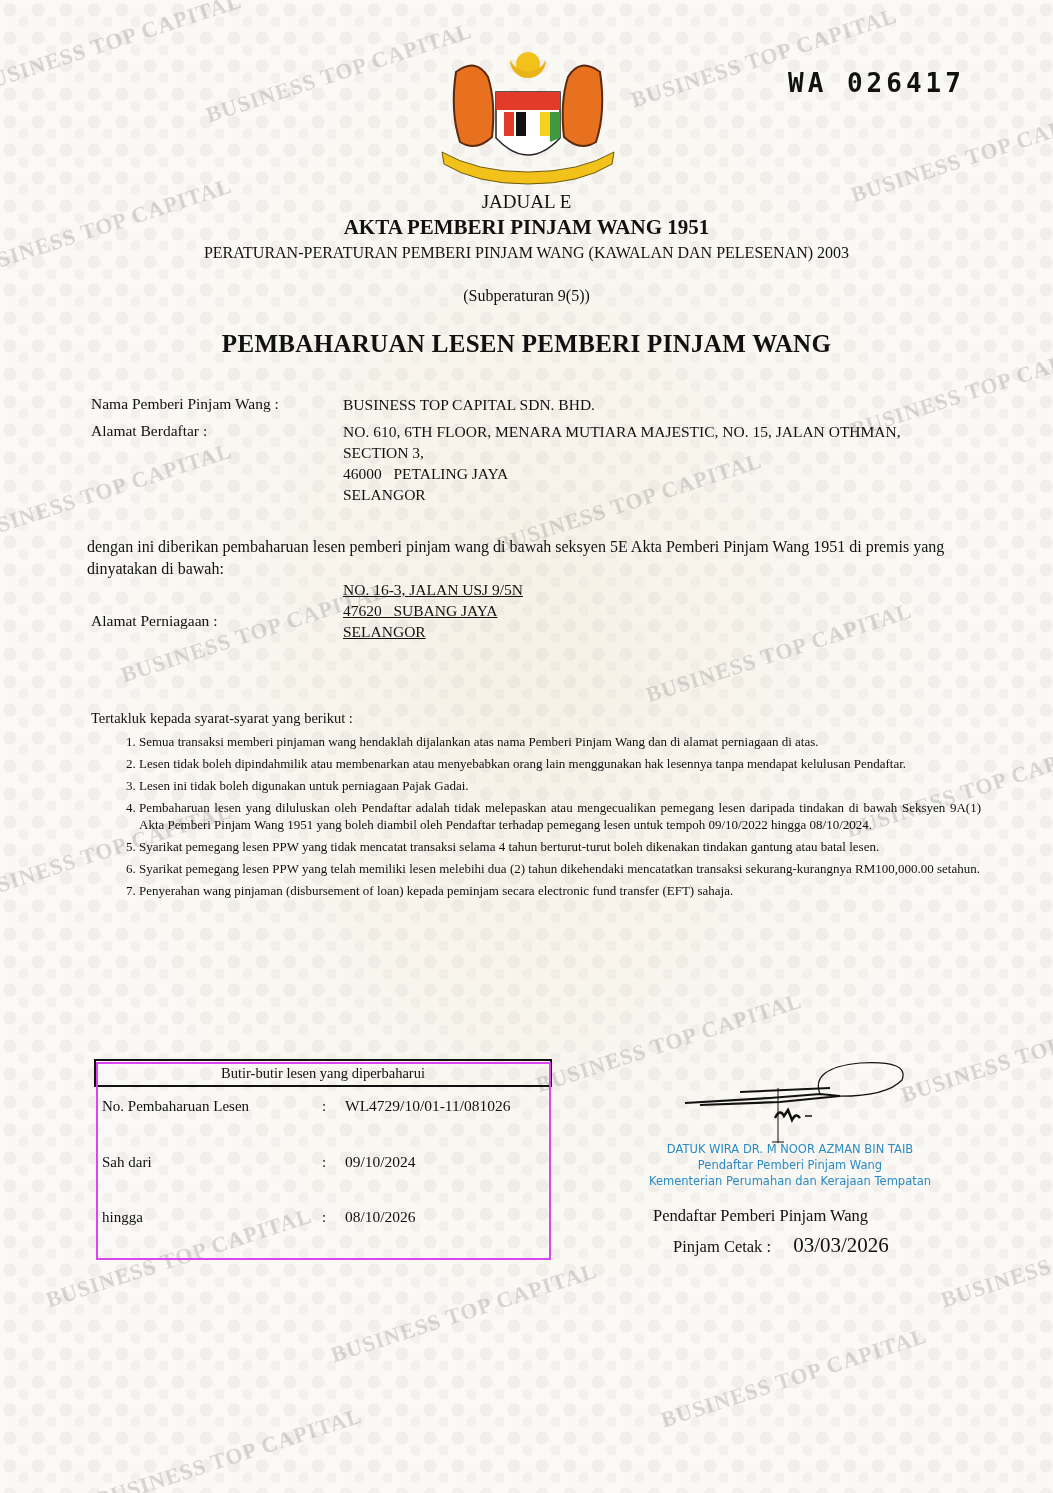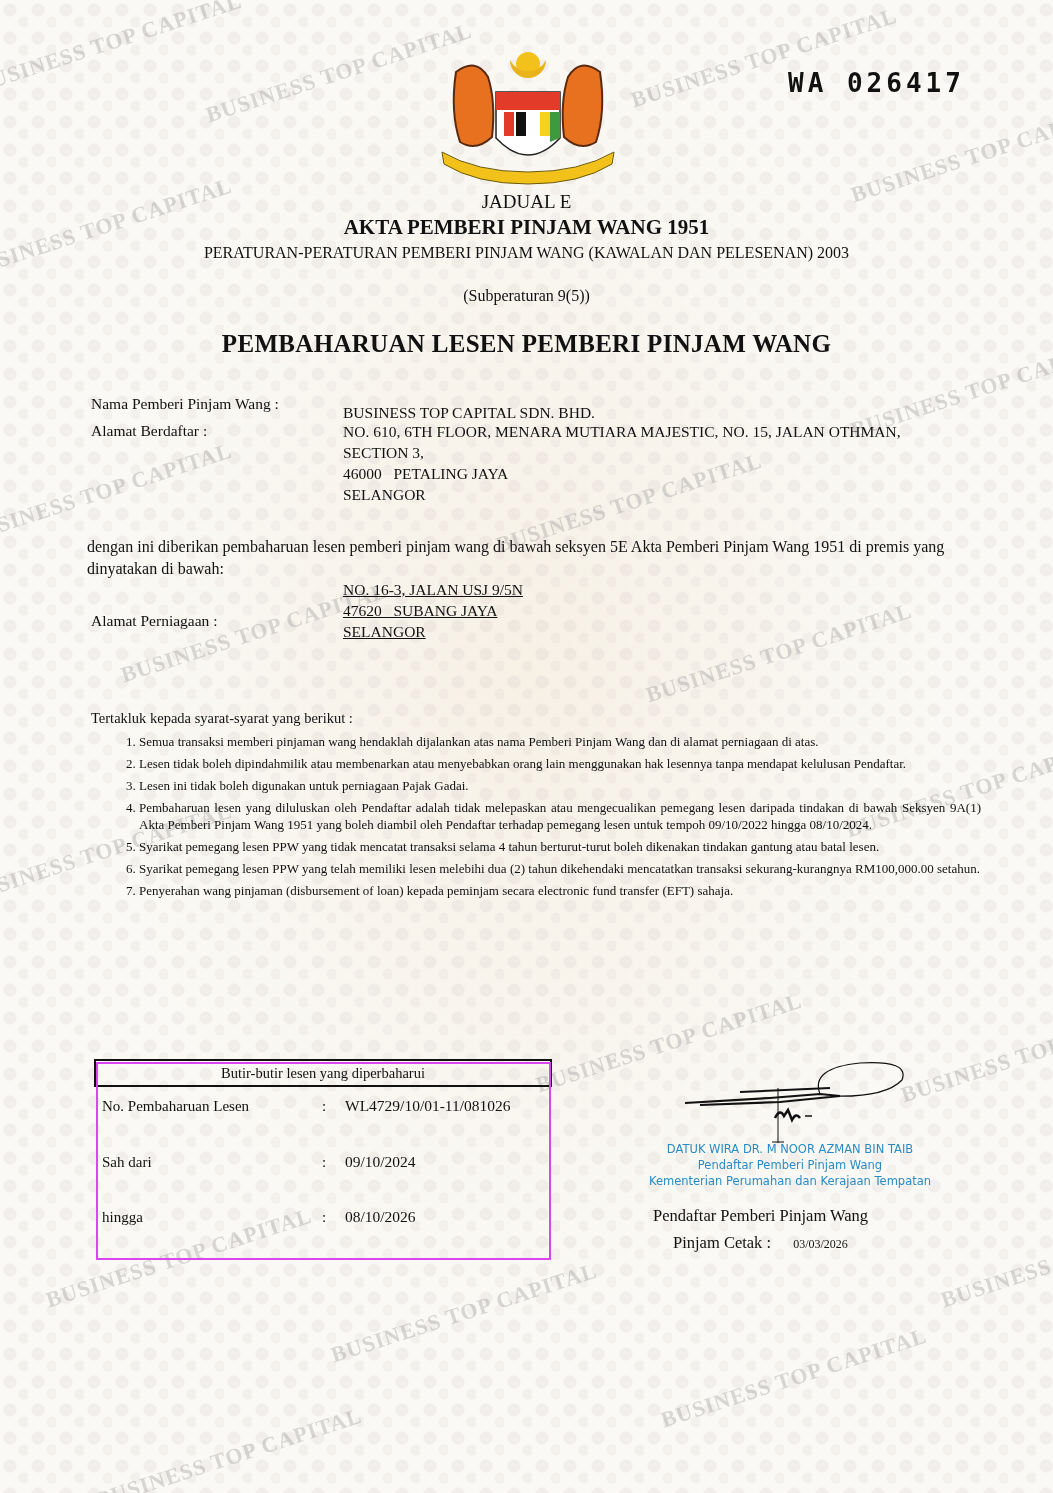--- a/index.html
+++ b/index.html
@@ -47,21 +47,21 @@
   .box .row { position: absolute; left: 4px; font-size: 15px; }
   .box .colon { position: absolute; left: 224px; font-size: 15px; }
   .box .val { position: absolute; left: 247px; font-size: 15.5px; }
   .sig { position: absolute; left: 680px; top: 1058px; width: 230px; height: 90px; }
   .stamp {
     position: absolute; left: 640px; top: 1141px; width: 300px; text-align: center;
     font-family: "DejaVu Sans", sans-serif; font-size: 11.5px; line-height: 16px; color: #2a8bc4;
   }
   .registrar { position: absolute; left: 653px; top: 1206px; font-size: 16.5px; }
   .tarikh { position: absolute; left: 673px; top: 1233px; font-size: 16.5px; }
-  .tarikh .d { margin-left: 18px; font-size: 12px; }
+  .tarikh .d { margin-left: 18px; font-size: 21px; }
 </style>
 </head>
 <body>
 
 <div class="watermark" style="left:-30px;top:30px;">BUSINESS TOP CAPITAL</div>
 <div class="watermark" style="left:200px;top:60px;">BUSINESS TOP CAPITAL</div>
 <div class="watermark" style="left:625px;top:45px;">BUSINESS TOP CAPITAL</div>
 <div class="watermark" style="left:845px;top:140px;">BUSINESS TOP CAPITAL</div>
 <div class="watermark" style="left:-40px;top:215px;">BUSINESS TOP CAPITAL</div>
 <div class="watermark" style="left:845px;top:375px;">BUSINESS TOP CAPITAL</div>
@@ -96,21 +96,21 @@
   <path d="M6 110 Q40 130 92 130 Q144 130 178 110 L176 122 Q144 142 92 142 Q40 142 8 122 Z" fill="#f2c21b" stroke="#6a5a10" stroke-width="1"></path>
 </svg>
 
 <div class="center h-jadual">JADUAL E</div>
 <div class="center h-akta">AKTA PEMBERI PINJAM WANG 1951</div>
 <div class="center h-peraturan">PERATURAN-PERATURAN PEMBERI PINJAM WANG (KAWALAN DAN PELESENAN) 2003</div>
 <div class="center h-sub">(Subperaturan 9(5))</div>
 <div class="center h-title">PEMBAHARUAN LESEN PEMBERI PINJAM WANG</div>
 
 <div class="label" style="top:395px;">Nama Pemberi Pinjam Wang :</div>
-<div class="value" style="top:394px;margin-top:8px;">BUSINESS TOP CAPITAL SDN. BHD.</div>
+<div class="value" style="top:394px;">BUSINESS TOP CAPITAL SDN. BHD.</div>
 <div class="label" style="top:422px;">Alamat Berdaftar :</div>
 <div class="value" style="top:421px;">
   <div>NO. 610, 6TH FLOOR, MENARA MUTIARA MAJESTIC, NO. 15, JALAN OTHMAN,</div>
   <div>SECTION 3,</div>
   <div style="white-space:pre;">46000   PETALING JAYA</div>
   <div>SELANGOR</div>
 </div>
 
 <div class="para" style="top:536px;">dengan ini diberikan pembaharuan lesen pemberi pinjam wang di bawah seksyen 5E Akta Pemberi Pinjam Wang 1951 di premis yang dinyatakan di bawah:</div>
 

